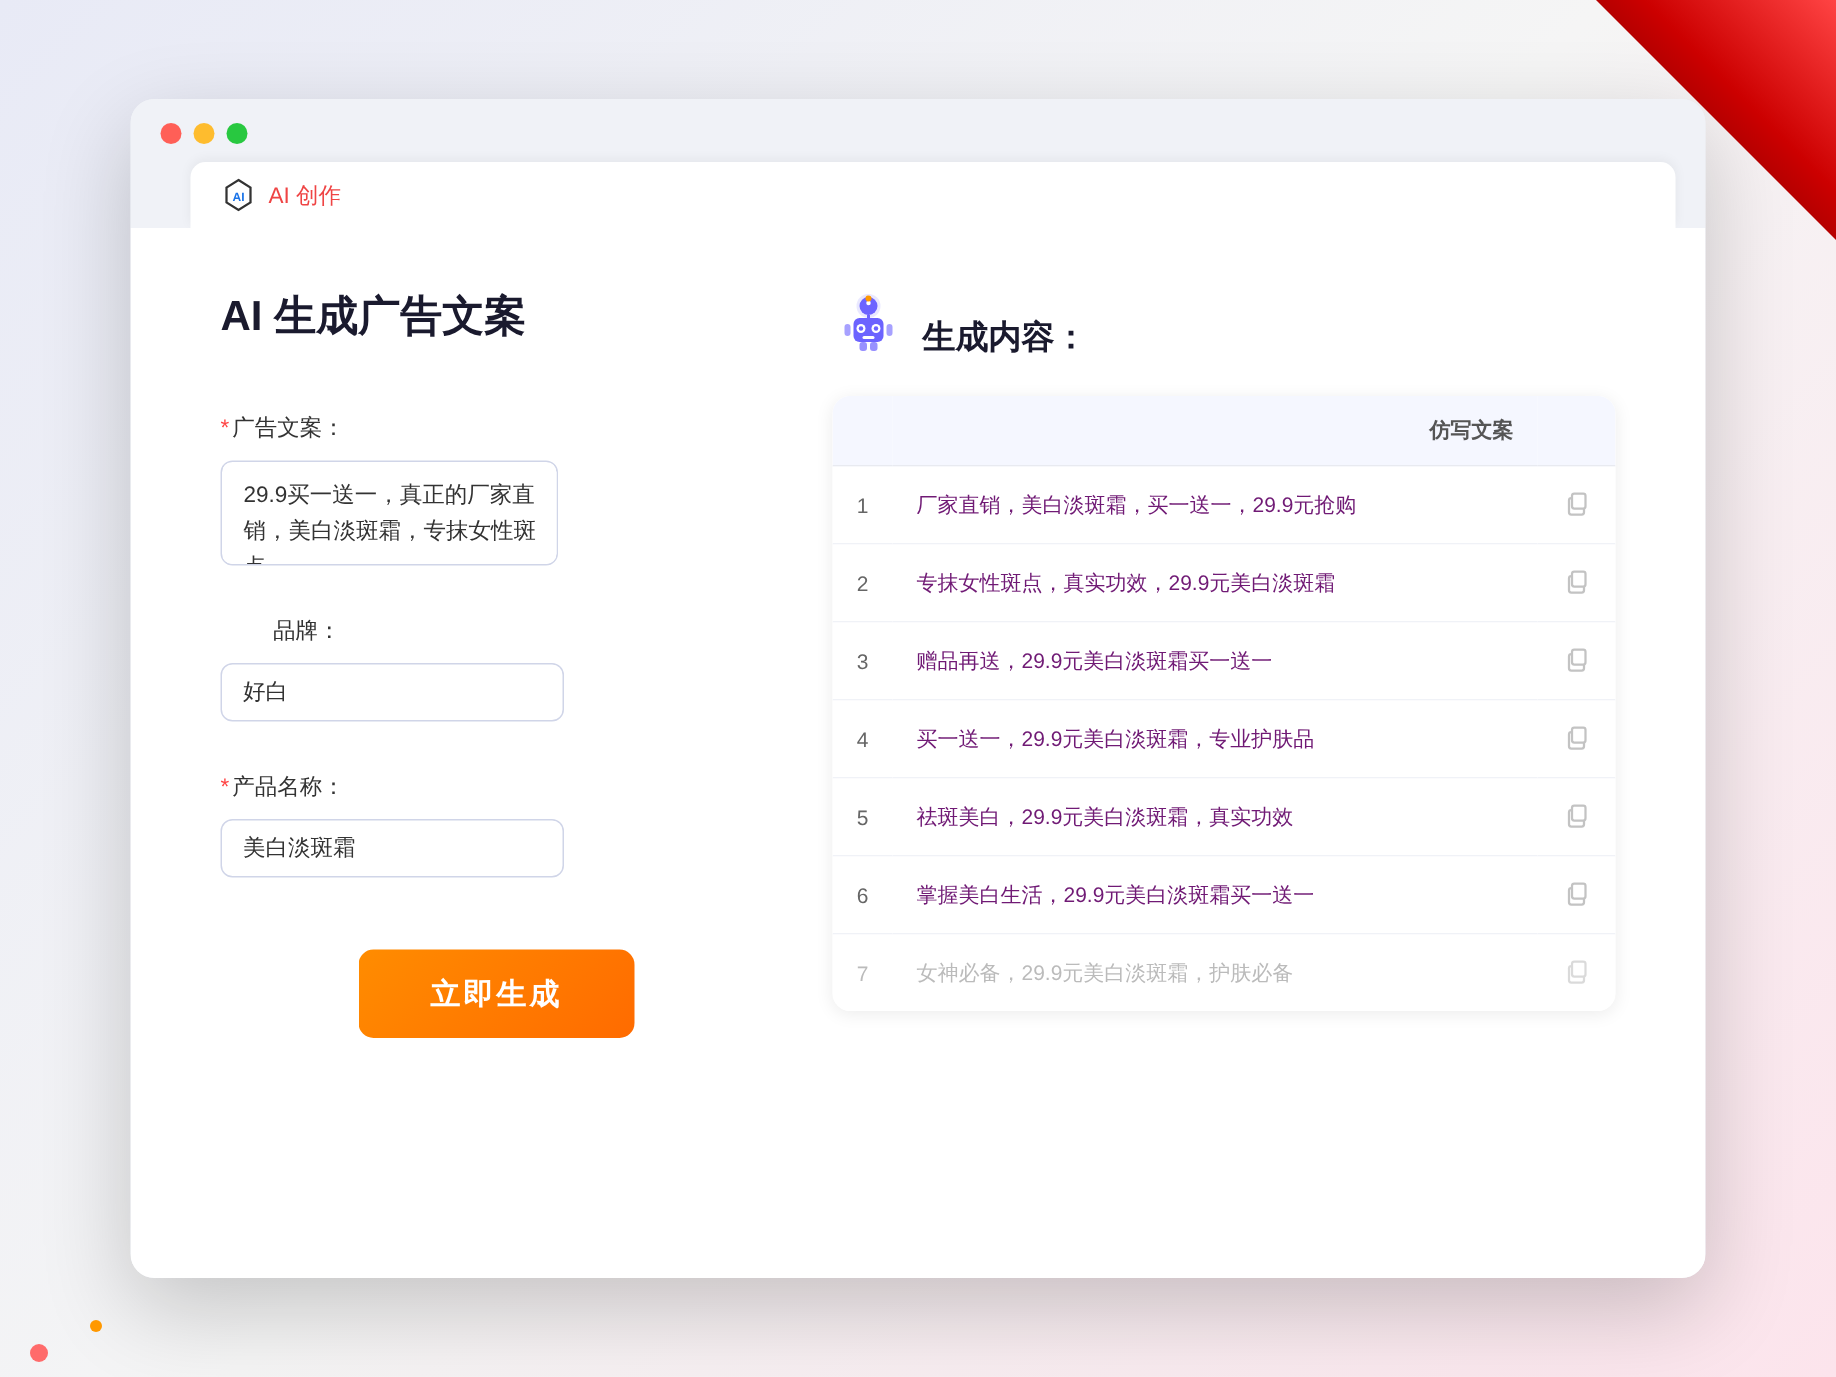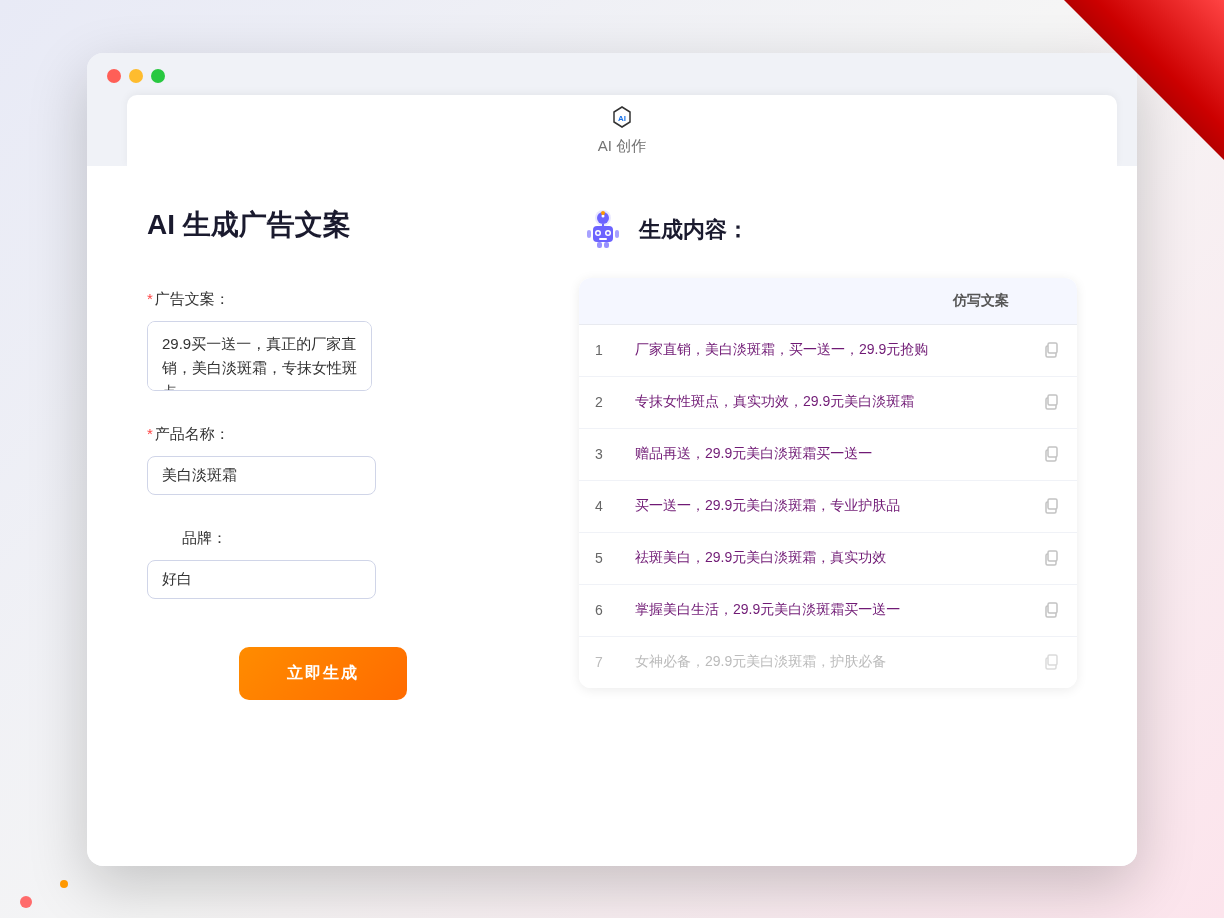--- a/index.html
+++ b/index.html
@@ -88,41 +88,40 @@
 
     .browser-tab {
       display: flex;
       align-items: center;
       gap: 8px;
       background: #ffffff;
       border-radius: 10px 10px 0 0;
       padding: 10px 20px;
       margin-left: 20px;
       box-shadow: 0 -2px 8px rgba(0,0,0,0.05);
-      flex-direction: column;
     }
 
     .tab-icon {
       width: 24px;
       height: 24px;
     }
 
     .tab-title {
       font-size: 15px;
-      color: #737373;
+      color: #ef4444;
       font-weight: 500;
     }
 
     
     .browser-content {
       background: #ffffff;
       padding: 40px 60px;
       min-height: 700px;
       display: flex;
-      gap: 52px;
+      gap: 28px;
     }
 
     
     .left-panel {
       flex: 0 0 380px;
     }
 
     .page-title {
       font-size: 28px;
       font-weight: 700;
@@ -176,39 +175,39 @@
       color: #333;
       background: #fff;
       outline: none;
       height: 44px;
     }
 
     .generate-btn {
       display: inline-block;
       background: linear-gradient(135deg, #ff8c00, #ff6b00);
       color: #fff;
-      font-size: 16px;
+      font-size: 20px;
       font-weight: 600;
       padding: 16px 48px;
       border: none;
       border-radius: 10px;
       cursor: pointer;
       margin-top: 24px;
       margin-left: 92px;
       letter-spacing: 2px;
     }
 
     
     .right-panel {
       flex: 1;
     }
 
     .result-header {
       display: flex;
-      align-items: center;
+      align-items: flex-end;
       gap: 12px;
       margin-bottom: 24px;
     }
 
     .robot-icon {
       width: 48px;
       height: 48px;
     }
 
     .result-title {
@@ -306,30 +305,30 @@
       
       <div class="form-group">
         <span class="form-label">
           <span class="required-star">*</span><span>广告文案：</span>
         </span>
         <textarea class="form-textarea" style="">29.9买一送一，真正的厂家直销，美白淡斑霜，专抹女性斑点</textarea>
       </div>
 
       
       <div class="form-group">
+        <span class="form-label">品牌：</span>
+        <input class="form-input" type="text" value="好白" style="">
+      </div>
+
+      
+      <div class="form-group">
         <span class="form-label">
           <span class="required-star">*</span><span>产品名称：</span>
         </span>
         <input class="form-input" type="text" value="美白淡斑霜" style="">
-      </div>
-
-      
-      <div class="form-group">
-        <span class="form-label">品牌：</span>
-        <input class="form-input" type="text" value="好白" style="">
       </div>
 
       
       <button class="generate-btn">立即生成</button>
     </div>
 
     <div class="right-panel">
       <div class="result-header">
 
         <svg class="robot-icon" viewBox="0 0 48 48" fill="none">

